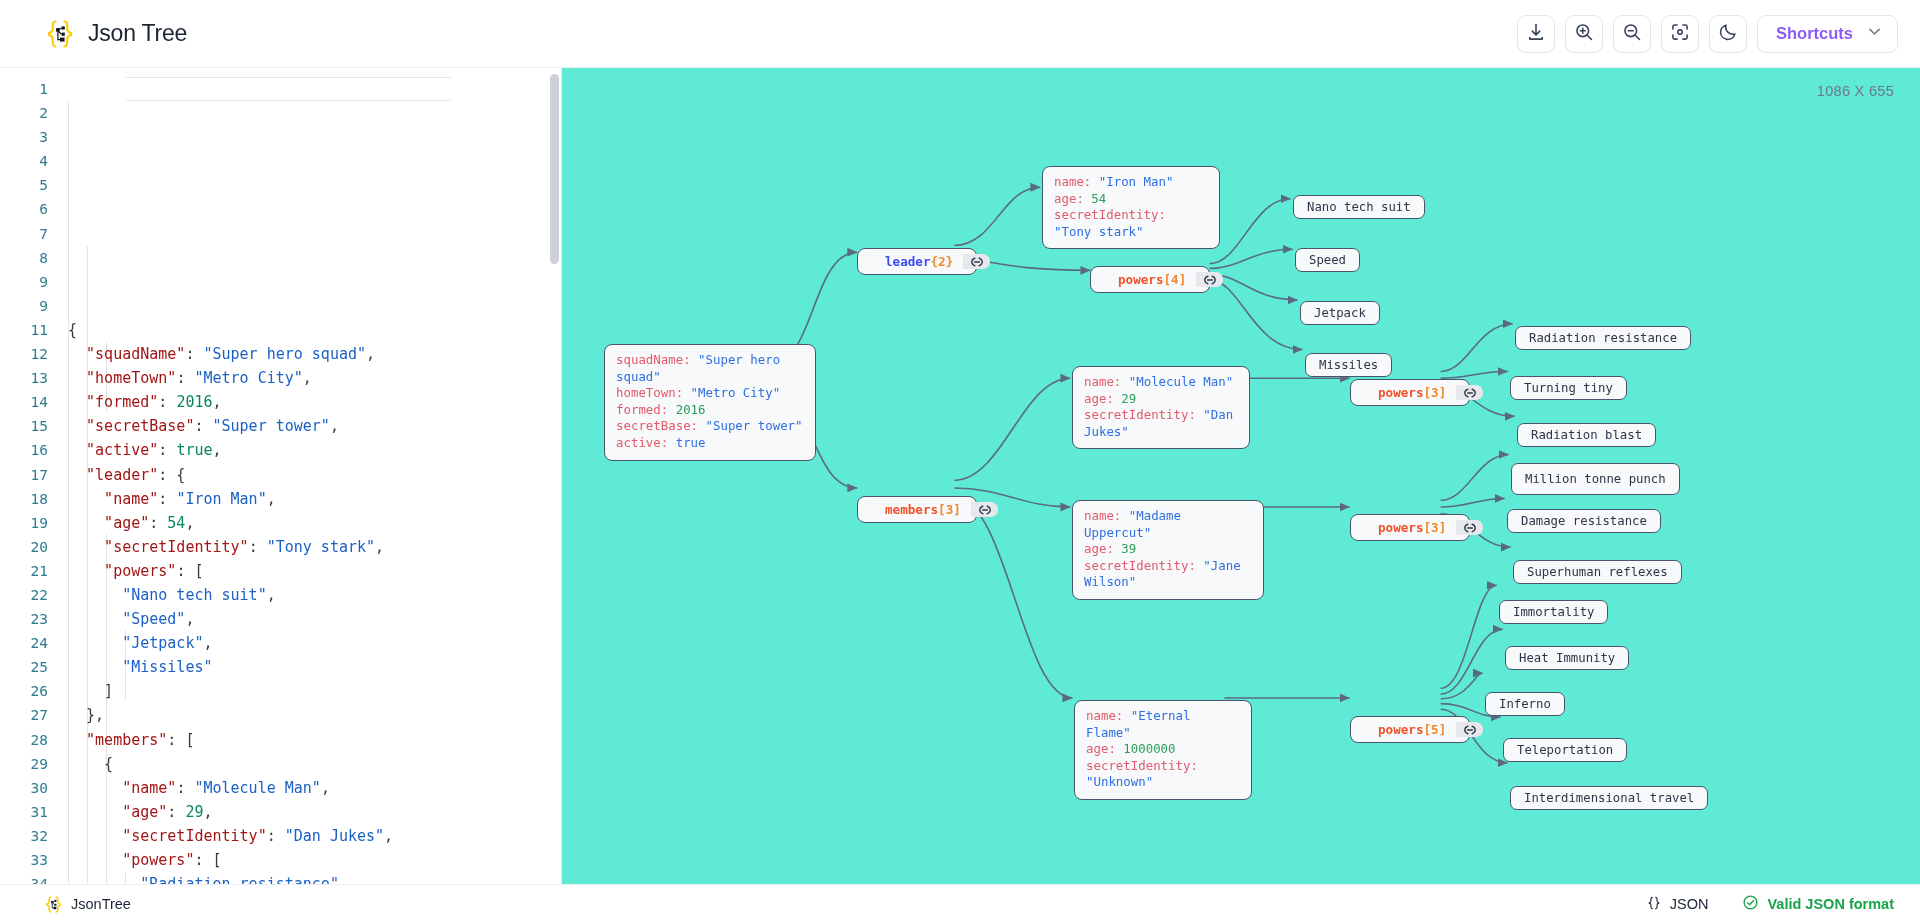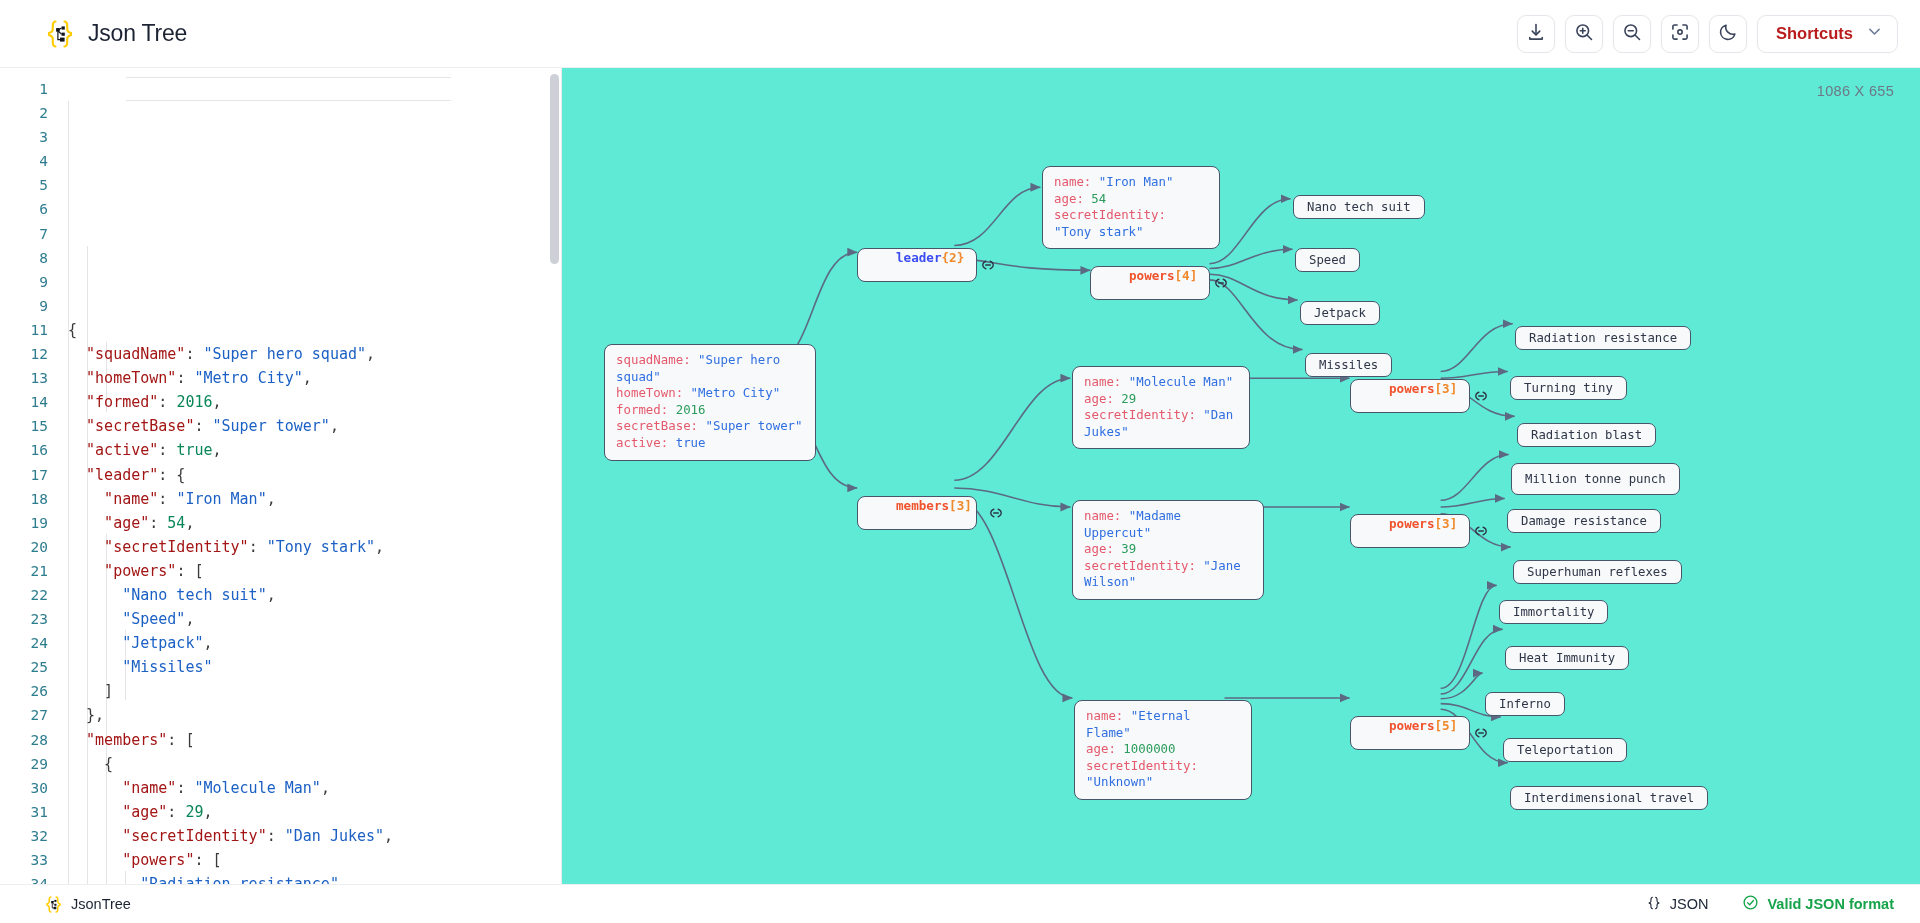--- a/index.html
+++ b/index.html
@@ -32,21 +32,21 @@
     width: 38px; height: 38px; border-radius: 9px;
     border: 1px solid #e3e6ea; background: #fff;
     display: flex; align-items: center; justify-content: center;
     cursor: pointer; color: #39435a;
   }
   .shortcuts-btn {
     height: 38px; border-radius: 9px; border: 1px solid #e3e6ea;
     background: #fff; display: flex; align-items: center; gap: 13px;
     padding: 0 14px 0 18px; cursor: pointer;
   }
-  .shortcuts-label { font-size: 16.5px; color: #b91c1c; font-weight: 600; }
+  .shortcuts-label { font-size: 16.5px; color: #8b5cf6; font-weight: 600; }
 
   
   .body-row { flex: 1 1 auto; display: flex; min-height: 0; position: relative; }
 
   
   .editor {
     width: 562px; flex: 0 0 562px;
     position: relative; background: #ffffff;
     border-right: 1px solid #e8eaed;
     overflow: hidden;
@@ -109,21 +109,21 @@
   .node-obj .ns { color: #2f6fe0; }
   .node-obj .nn { color: #2a9d5c; }
   .node-obj .nb { color: #2f6fe0; }
 
   .node-leaf {
     display: flex; align-items: center; justify-content: center;
     font-size: 12.3px; color: #2e3647; padding: 0 13px; border-radius: 7px;
   }
 
   .node-parent {
-    display: flex; align-items: flex-end; padding: 16px;
+    display: flex; align-items: flex-start; padding: 5px;
     height: 27px; font-size: 12.6px;
   }
   .np-label { padding-left: 22px; font-weight: 700; }
   .np-label.blue { color: #3b4cf0; }
   .np-label.red  { color: #f0522b; }
   .np-count { margin-left: auto; padding-right: 10px; color: #f0892b; font-weight: 700; }
   .np-toggle {
     width: 27px; height: 100%; flex: 0 0 27px;
     background: #e6e8ec; border-left: 1px solid transparent;
     border-radius: 0 7px 7px 0;

